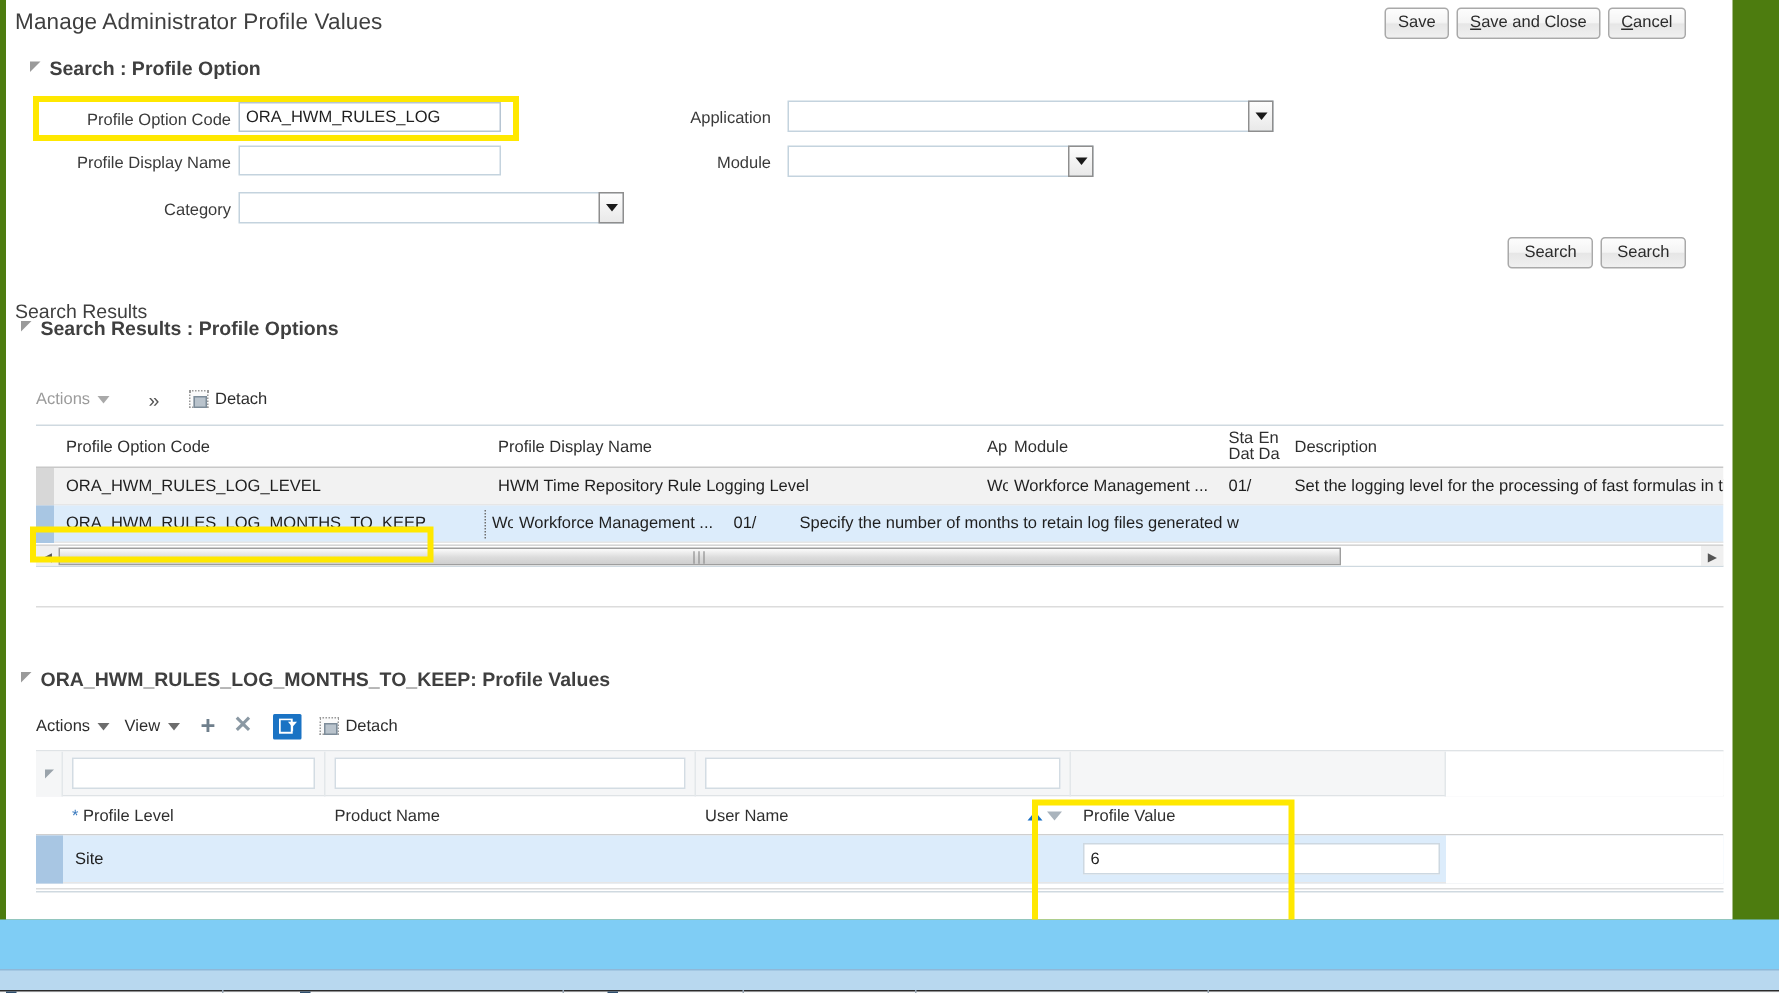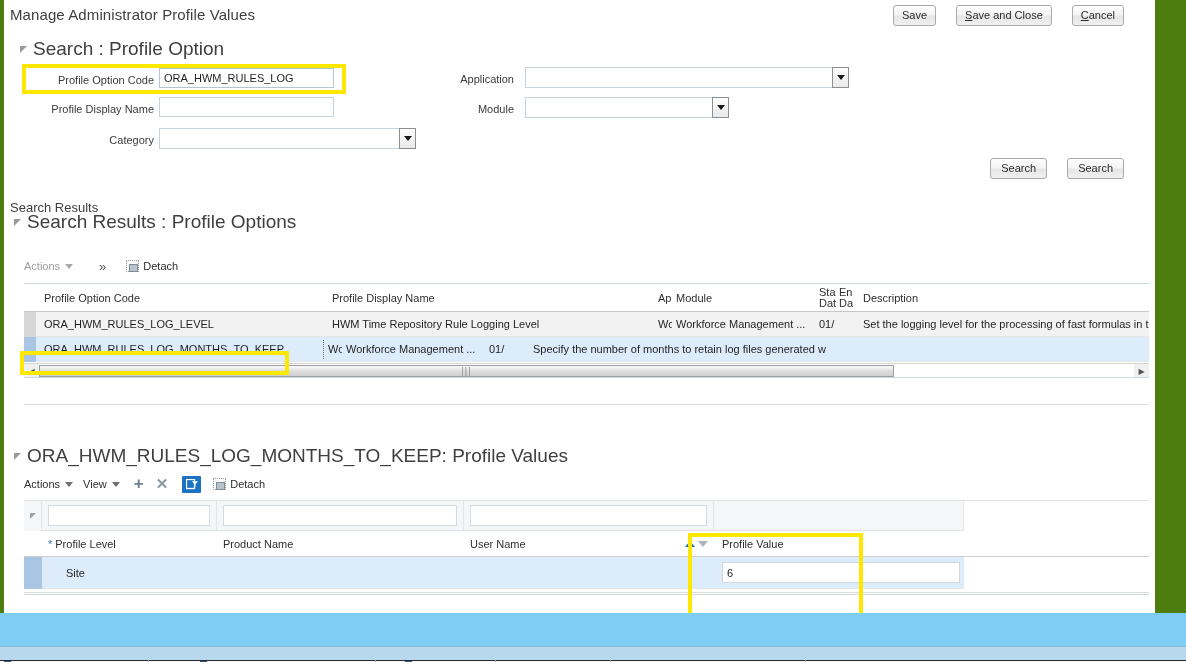--- a/index.html
+++ b/index.html
@@ -53,41 +53,42 @@
   }
 
   
   .page-title {
     position: absolute; left: 6px; top: 6px;
     font-size: 15px; color: #3f3f3f;
     letter-spacing: 0.1px;
   }
   .top-buttons {
     position: absolute; right: 31px; top: 5px;
-    display: flex; gap: 20px;
+    display: flex; gap: 5px;
   }
   .btn {
     background: linear-gradient(to bottom, #fdfdfd 0%, #f4f4f4 48%, #e6e6e6 52%, #f0f0f0 100%);
     border: 1px solid #a9a9a9;
     border-radius: 3px;
     padding: 3px 8px 4px 8px;
     font-size: 11px;
     color: #2b2b2b;
     line-height: 12px;
     cursor: default;
     white-space: nowrap;
   }
   .btn u { text-decoration: underline; }
 
   
   .sec-header {
     position: absolute;
-    font-size: 19px;
+    font-size: 13px;
     color: #3f3f3f;
     white-space: nowrap;
+    font-weight: bold;
   }
   .tri {
     display: inline-block;
     width: 0; height: 0;
     border-left: 7px solid #9a9a9a;
     border-bottom: 7px solid transparent;
     margin-right: 6px;
     position: relative; top: -2px;
   }
 
@@ -525,21 +526,21 @@
             <span class="up-tri"></span>
             <span class="down-tri"></span>
           </span>
         </div>
         <div class="th" style="width:250px; height:26px; padding-left:8px;">Profile Value</div>
         <div class="th" style="flex:1; height:26px;"></div>
       </div>
 
       <div class="trow sel" style="height:32px; border-bottom:1px solid #e6e6e6;">
         <div class="rowhandle sel" style="width:18px; height:32px;"></div>
-        <div class="td" style="width:175px; height:32px; padding-left:24px;">Site</div>
+        <div class="td" style="width:175px; height:32px; padding-left:8px;">Site</div>
         <div class="td" style="width:247px; height:32px;"></div>
         <div class="td" style="width:250px; height:32px;"></div>
         <div class="td" style="width:250px; height:32px; padding-left:8px;">
           <input class="cell-input" style="width: 238px;" value="6">
         </div>
         <div class="td" style="flex:1; height:32px; background:#ffffff;"></div>
       </div>
     </div>
 
     <div class="hrule" style="left:20px; top:592px; width:1125px;"></div>

